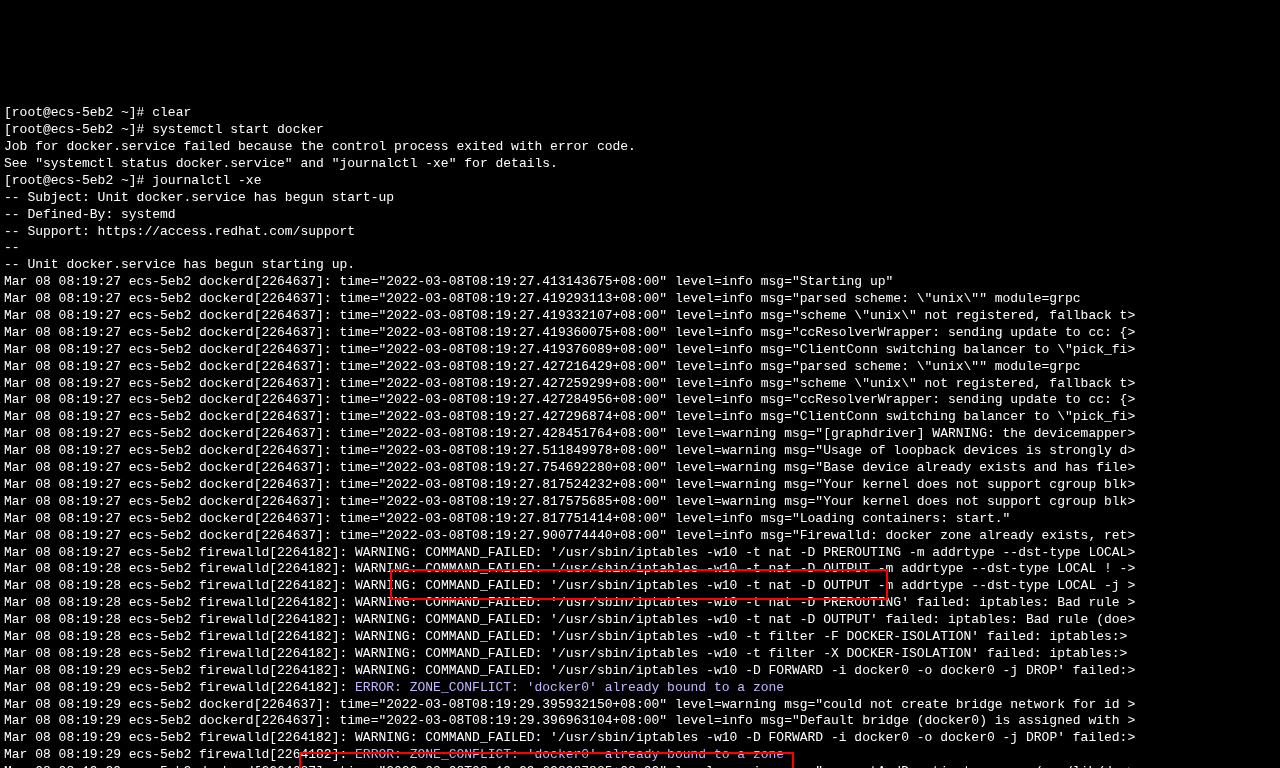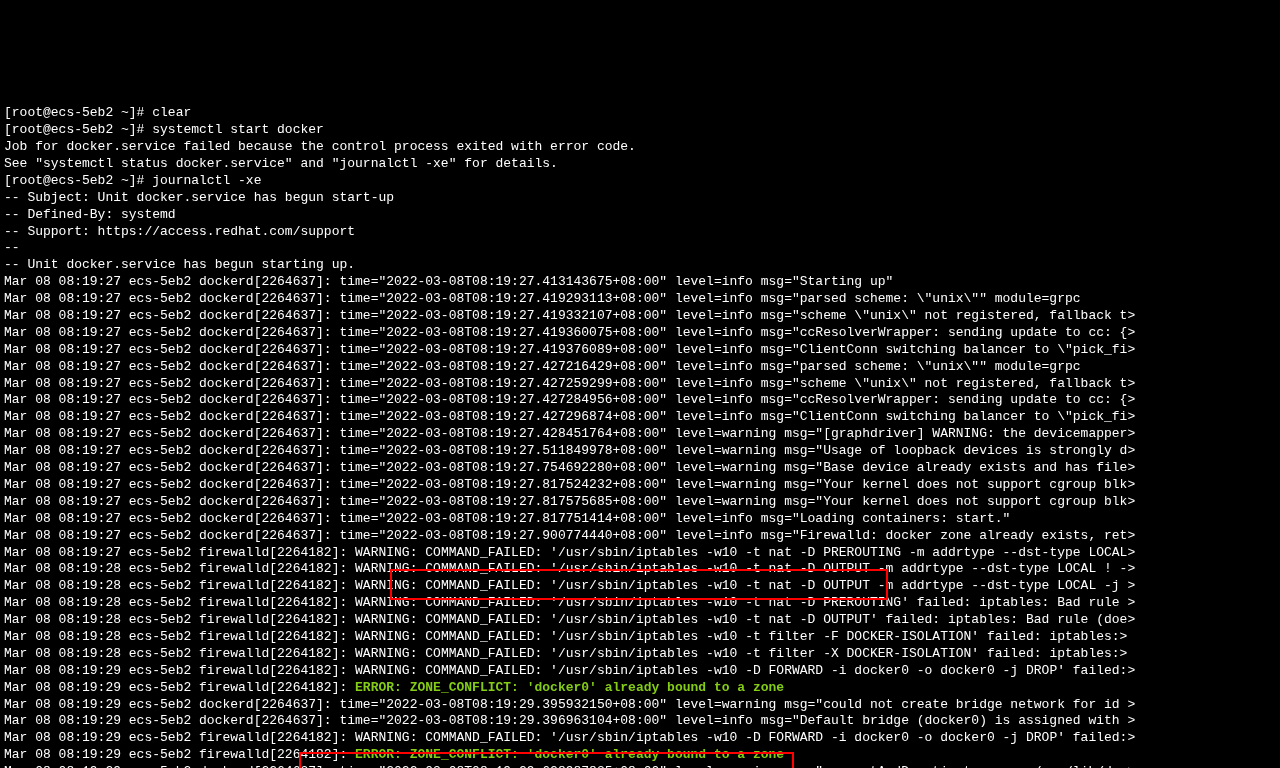--- a/index.html
+++ b/index.html
@@ -14,21 +14,21 @@
       overflow-x: hidden;
       width: 1280px;
       height: 768px;
     }
     .term-line {
       white-space: pre;
       overflow: hidden;
     }
     .white { color: #ffffff; }
     .bold-white { color: #ffffff; font-weight: normal; }
-    .red { color: #84cc16; font-weight: bold; }
+    .red { color: #c4b5fd; font-weight: normal; }
     .highlight-box-1 {
       position: absolute;
       border: 2px solid #ff0000;
       left: 386px;
       top: 497px;
       width: 498px;
       height: 31px;
       pointer-events: none;
     }
     .highlight-box-2 {

